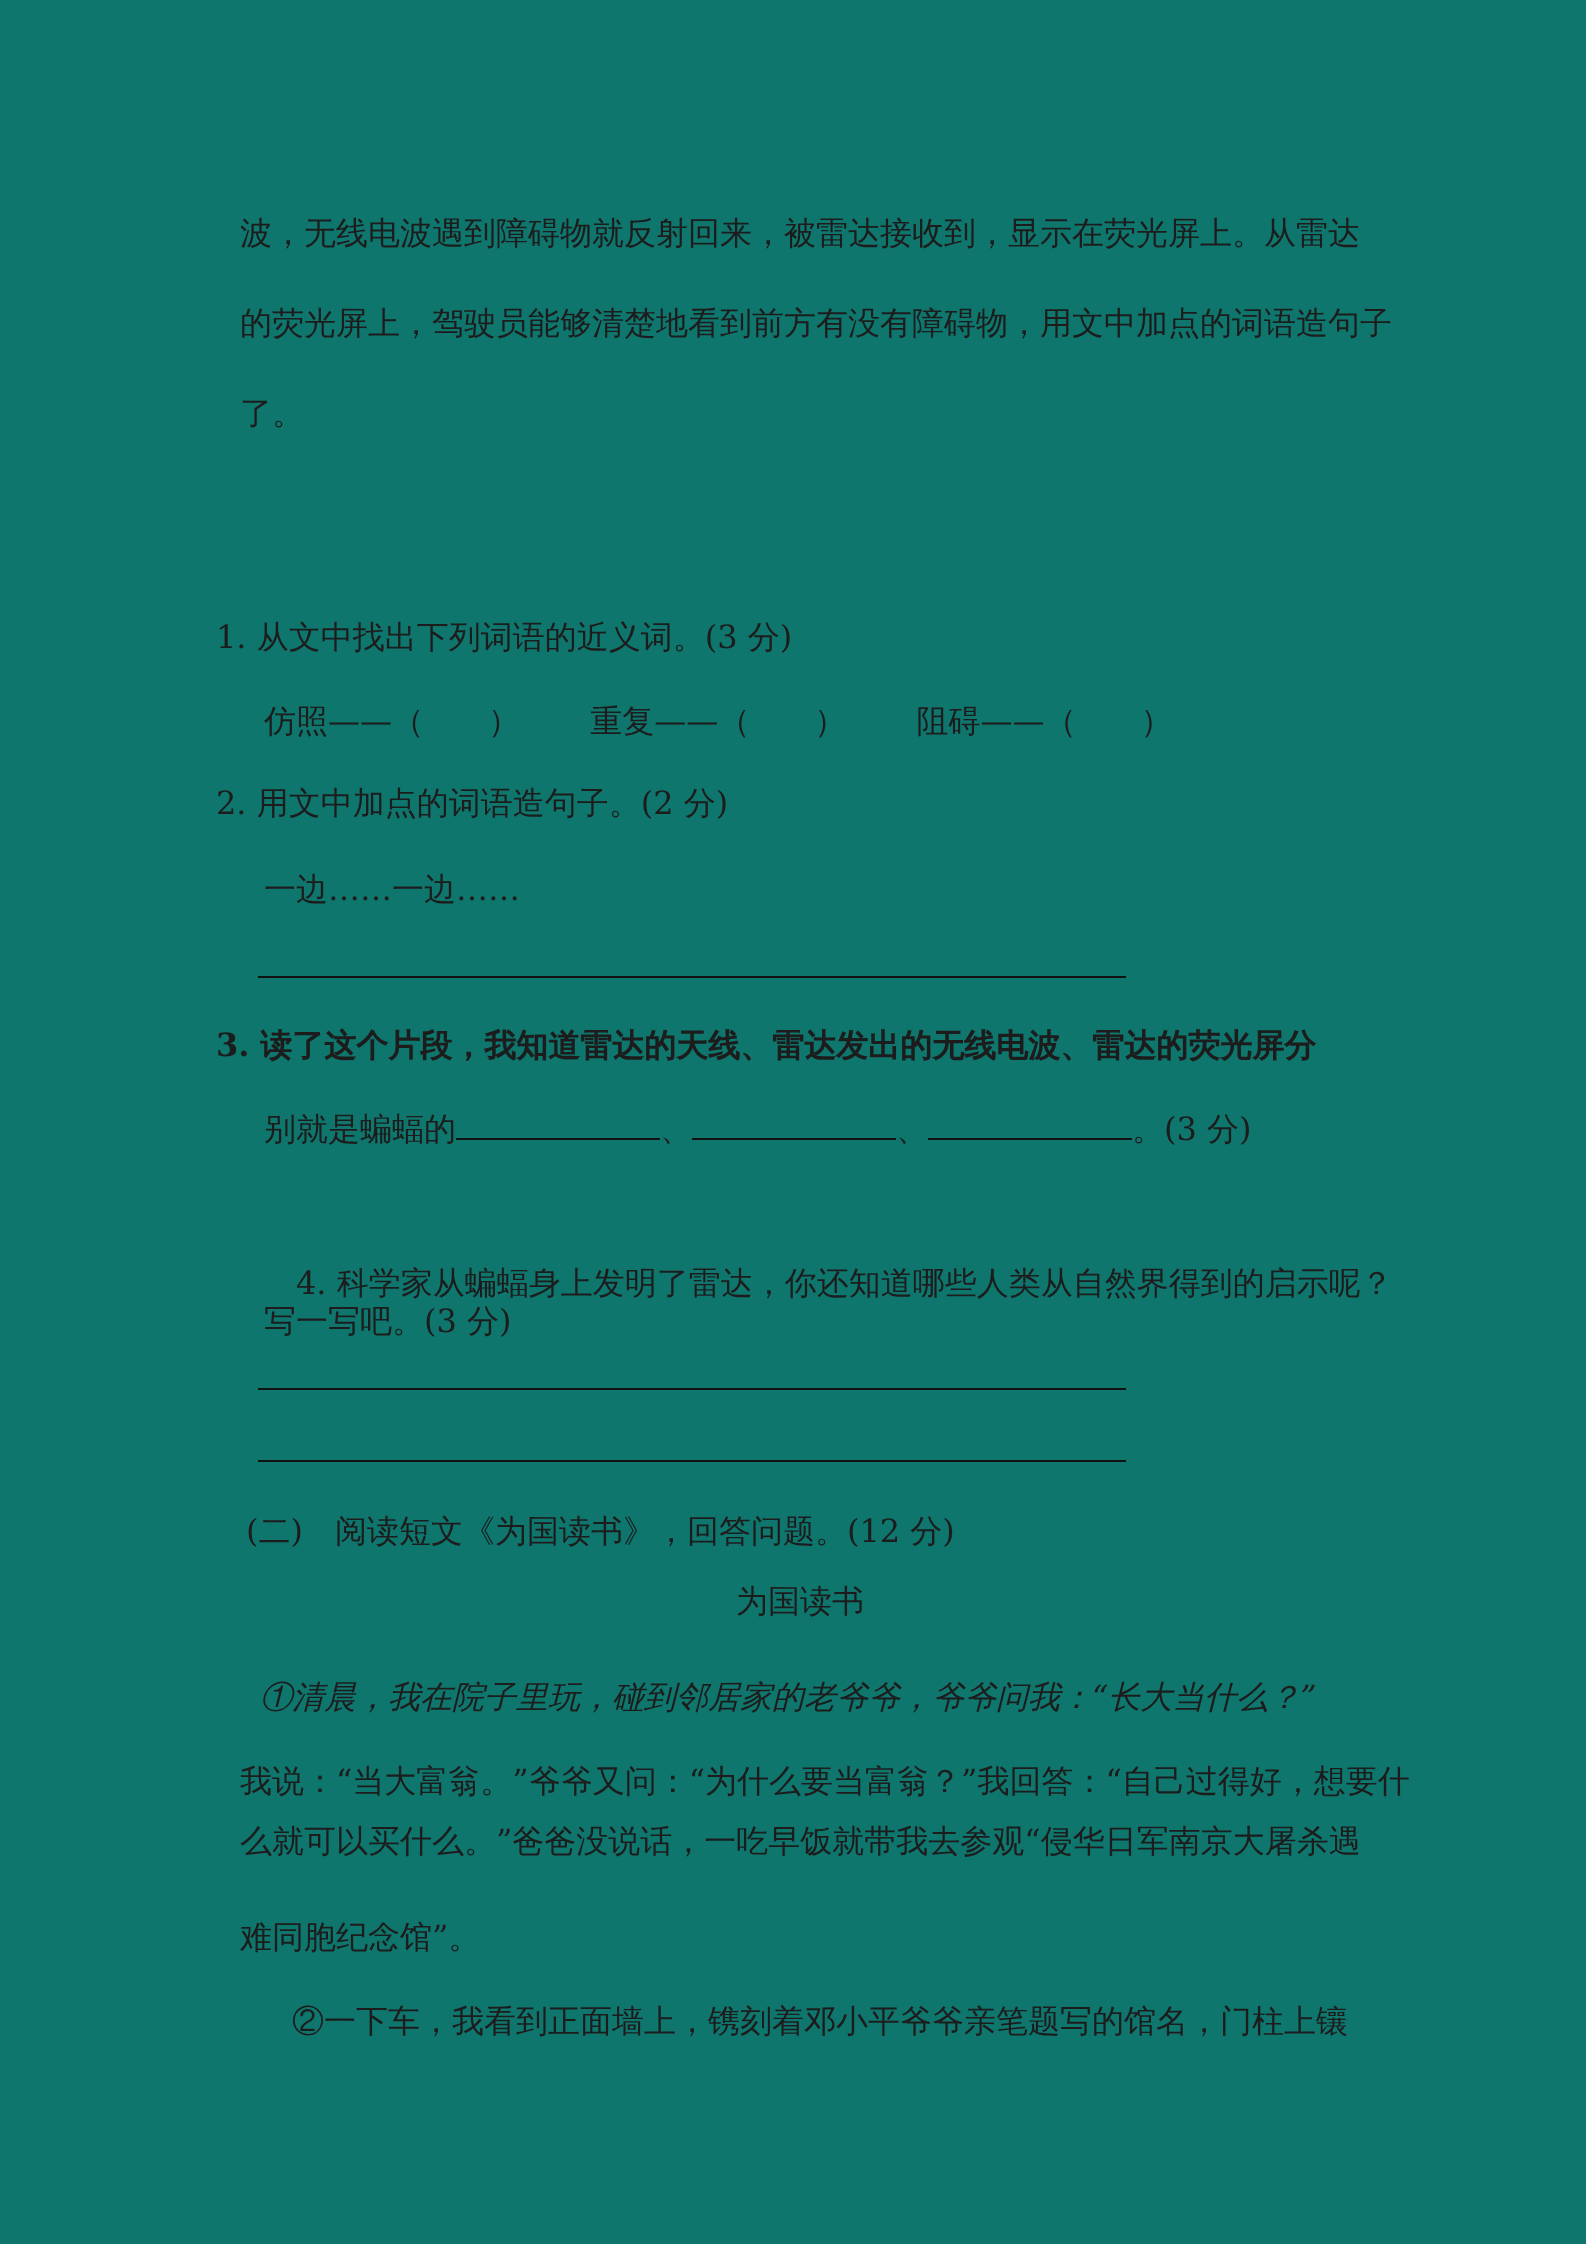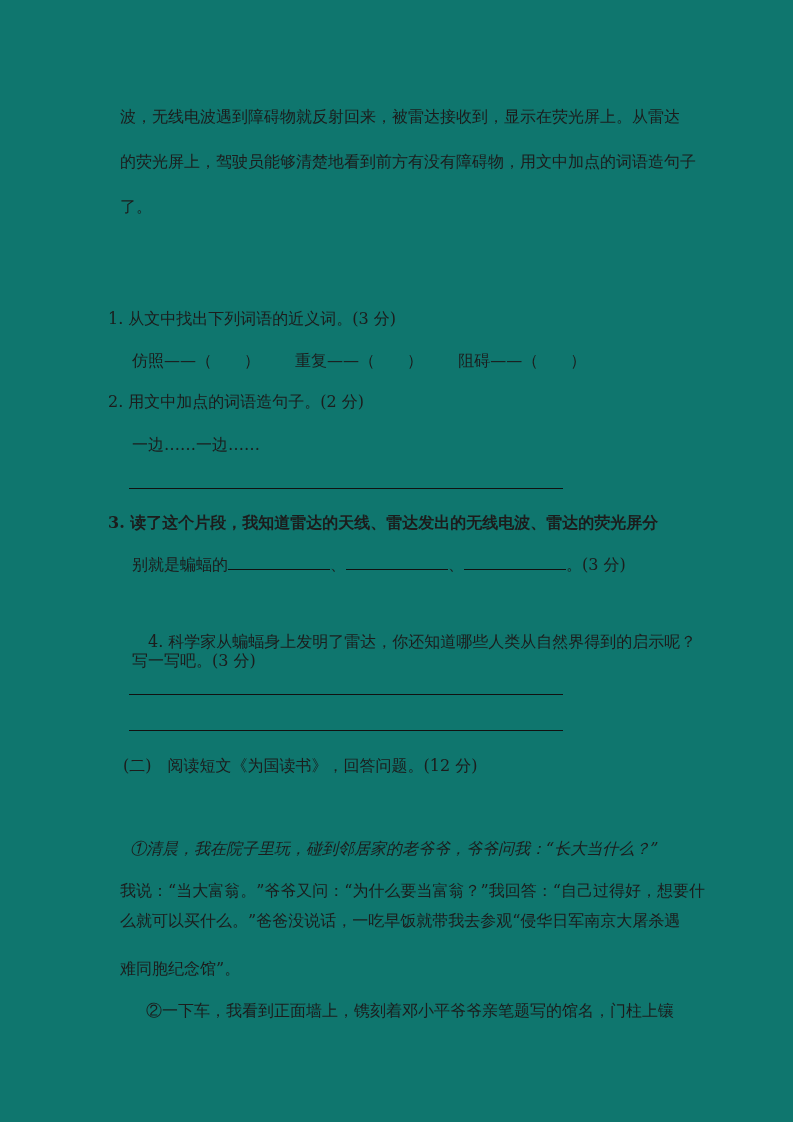--- a/index.html
+++ b/index.html
@@ -63,20 +63,21 @@
   <div class="line" style="top:554px; left:132px;">
     <span>别就是蝙蝠的</span><span class="blank"></span><span>、</span><span class="blank"></span><span>、</span><span class="blank"></span><span>。(3 分)</span>
   </div>
 
   <div class="line" style="top:631px; left:108px;margin-left:40px;">4. 科学家从蝙蝠身上发明了雷达，你还知道哪些人类从自然界得到的启示呢？</div>
   <div class="line" style="top:650px; left:132px;">写一写吧。(3 分)</div>
   <div class="rule" style="top:694px;"></div>
   <div class="rule" style="top:730px;"></div>
 
   <div class="line" style="top:755px; left:123px;">(二)　阅读短文《为国读书》，回答问题。(12 分)</div>
+  <div class="line centered" style="top:790px;">为国读书</div>
 
   <div class="line indent1" style="top:838px; left:104px;font-style:italic;">①清晨，我在院子里玩，碰到邻居家的老爷爷，爷爷问我：“长大当什么？”</div>
   <div class="line" style="top:880px; left:120px;">我说：“当大富翁。”爷爷又问：“为什么要当富翁？”我回答：“自己过得好，想要什</div>
   <div class="line" style="top:910px; left:120px;">么就可以买什么。”爸爸没说话，一吃早饭就带我去参观“侵华日军南京大屠杀遇</div>
   <div class="line" style="top:958px; left:120px;">难同胞纪念馆”。</div>
 
   <div class="line indent1" style="top:1000px; left:120px;">②一下车，我看到正面墙上，镌刻着邓小平爷爷亲笔题写的馆名，门柱上镶</div>
 
 </div>
 

